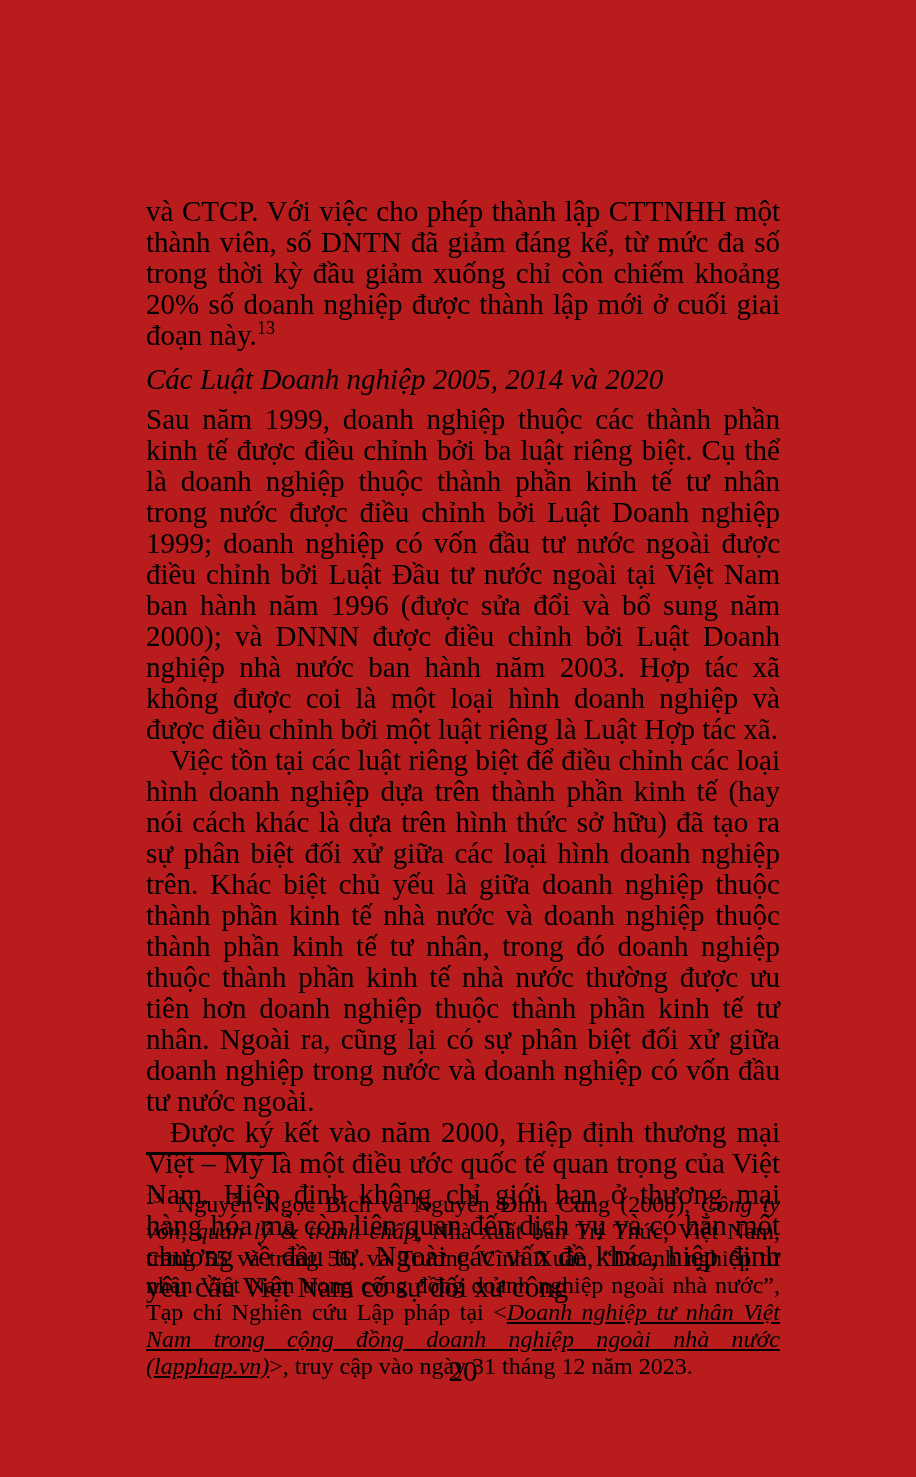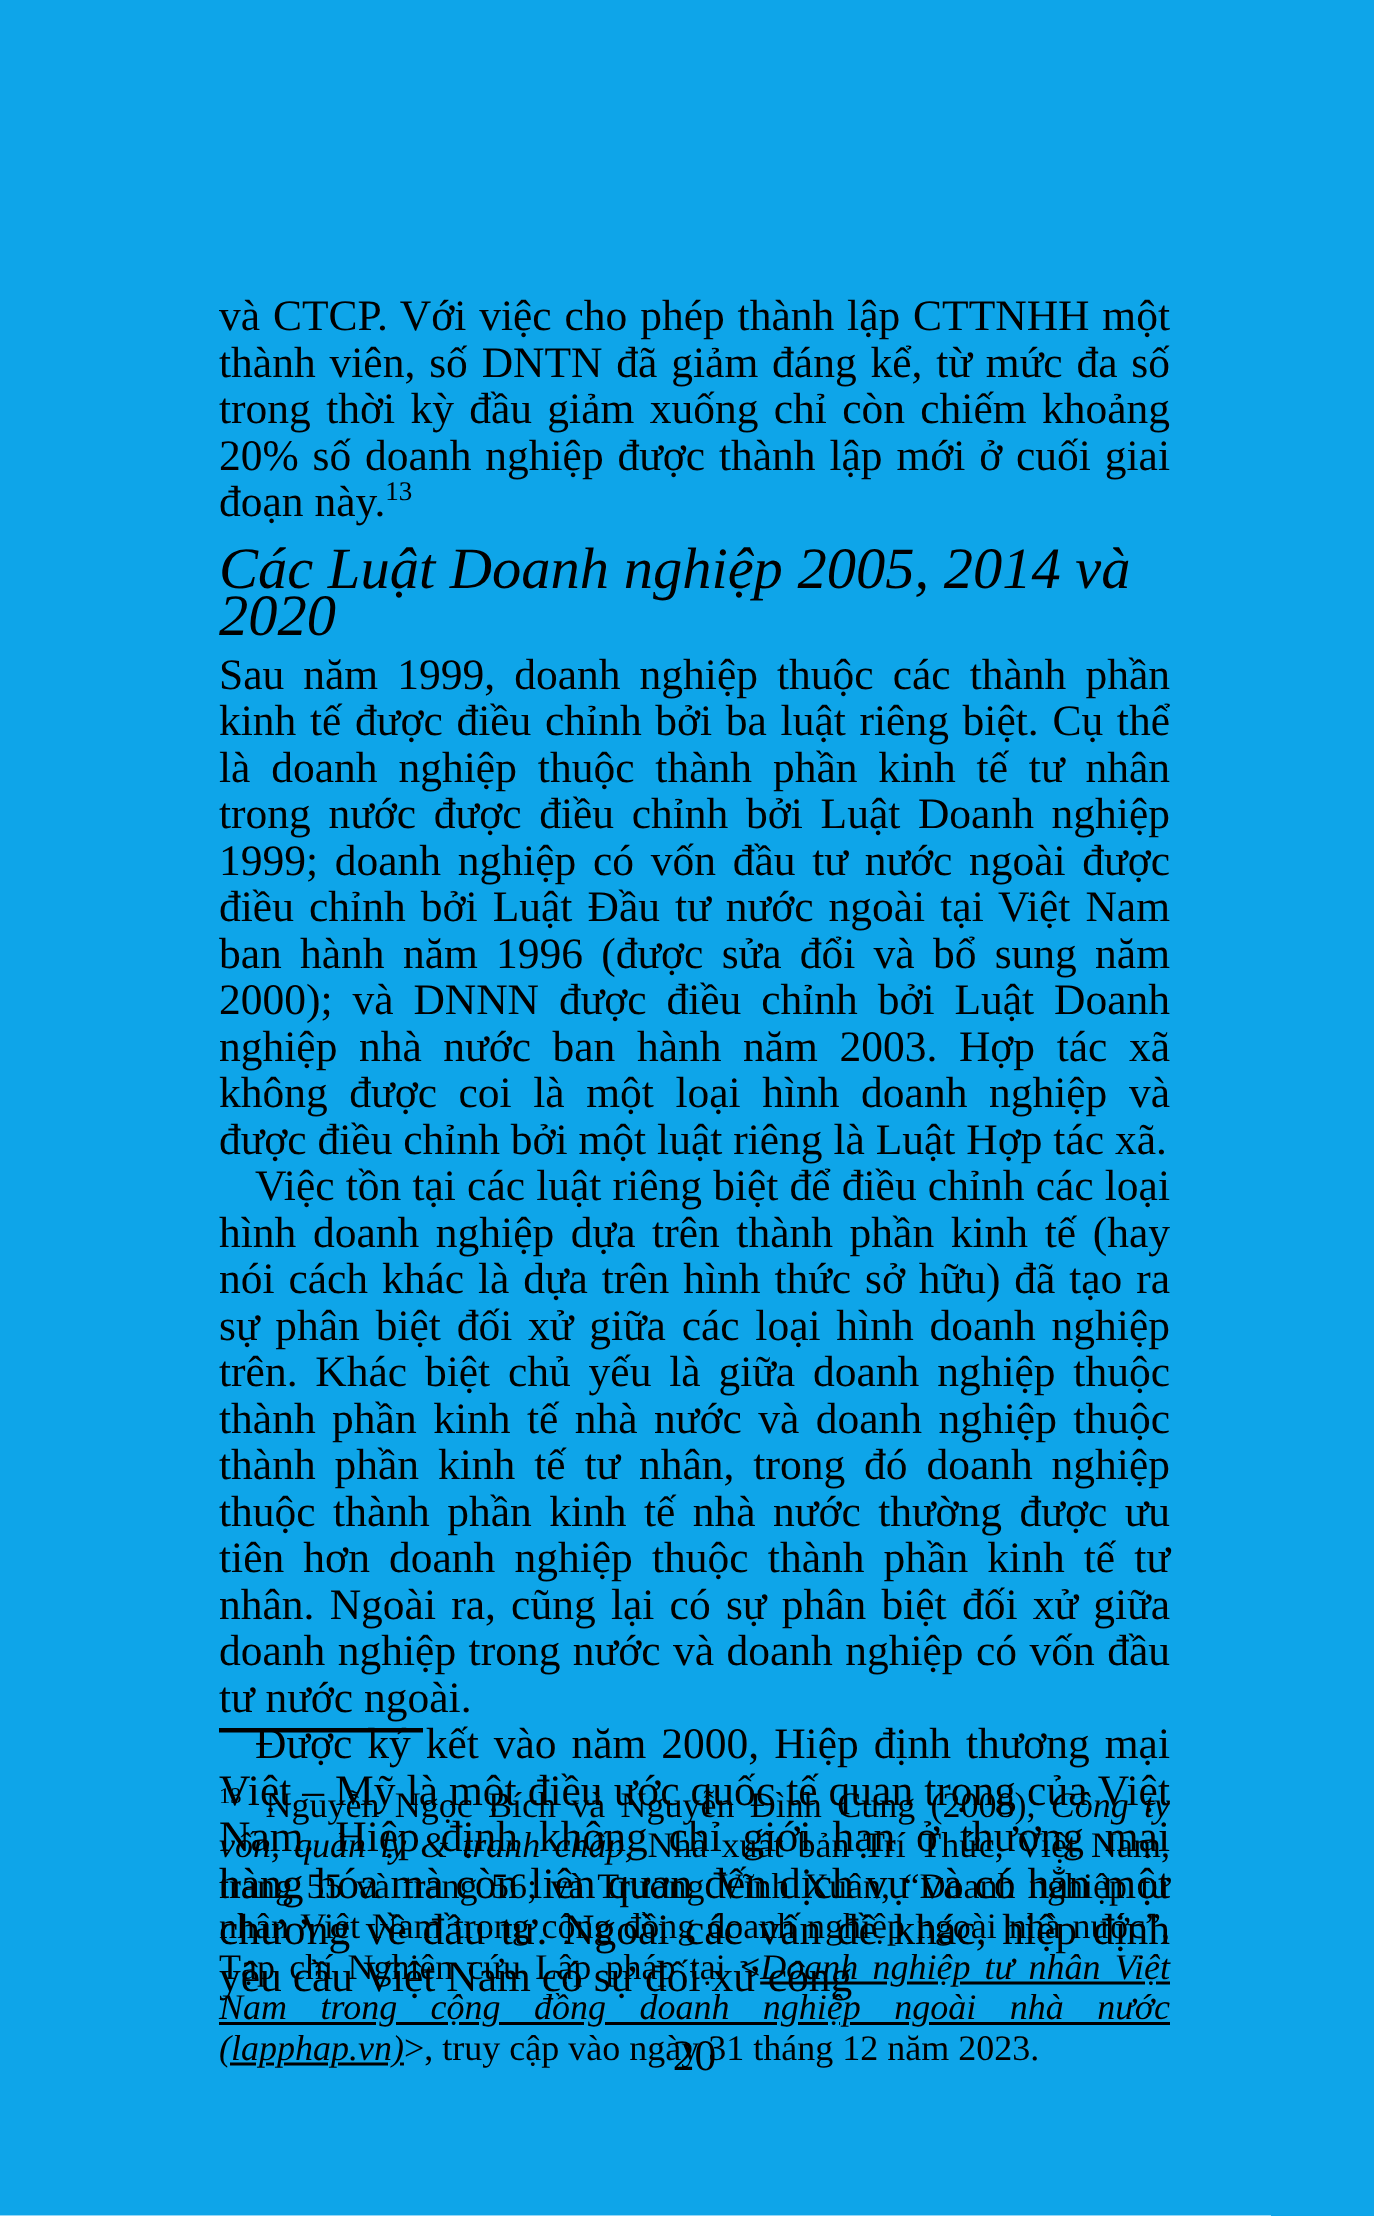--- a/index.html
+++ b/index.html
@@ -4,21 +4,21 @@
 <style>
   html, body {
     margin: 0;
     padding: 0;
     background: #ffffff;
   }
   .page {
     position: relative;
     width: 916px;
     height: 1477px;
-    background: #0ea5e9;
+    background: #b91c1c;
     color: #000000;
     font-family: "Liberation Serif", "DejaVu Serif", serif;
     overflow: hidden;
   }
   .body-text {
     position: absolute;
     left: 146px;
     top: 196px;
     width: 634px;
     font-size: 29px;
@@ -26,21 +26,21 @@
     text-align: justify;
   }
   .para {
     margin: 0;
     text-indent: 24px;
   }
   .para.no-indent {
     text-indent: 0;
   }
   .section-heading {
-    font-size: 39px;
+    font-size: 29px;
     font-weight: normal;
     font-style: italic;
     text-align: left;
     margin: 13px 0 9px 0;
     text-indent: 0;
   }
   .fn-ref {
     font-size: 18px;
     line-height: 0;
     vertical-align: super;

